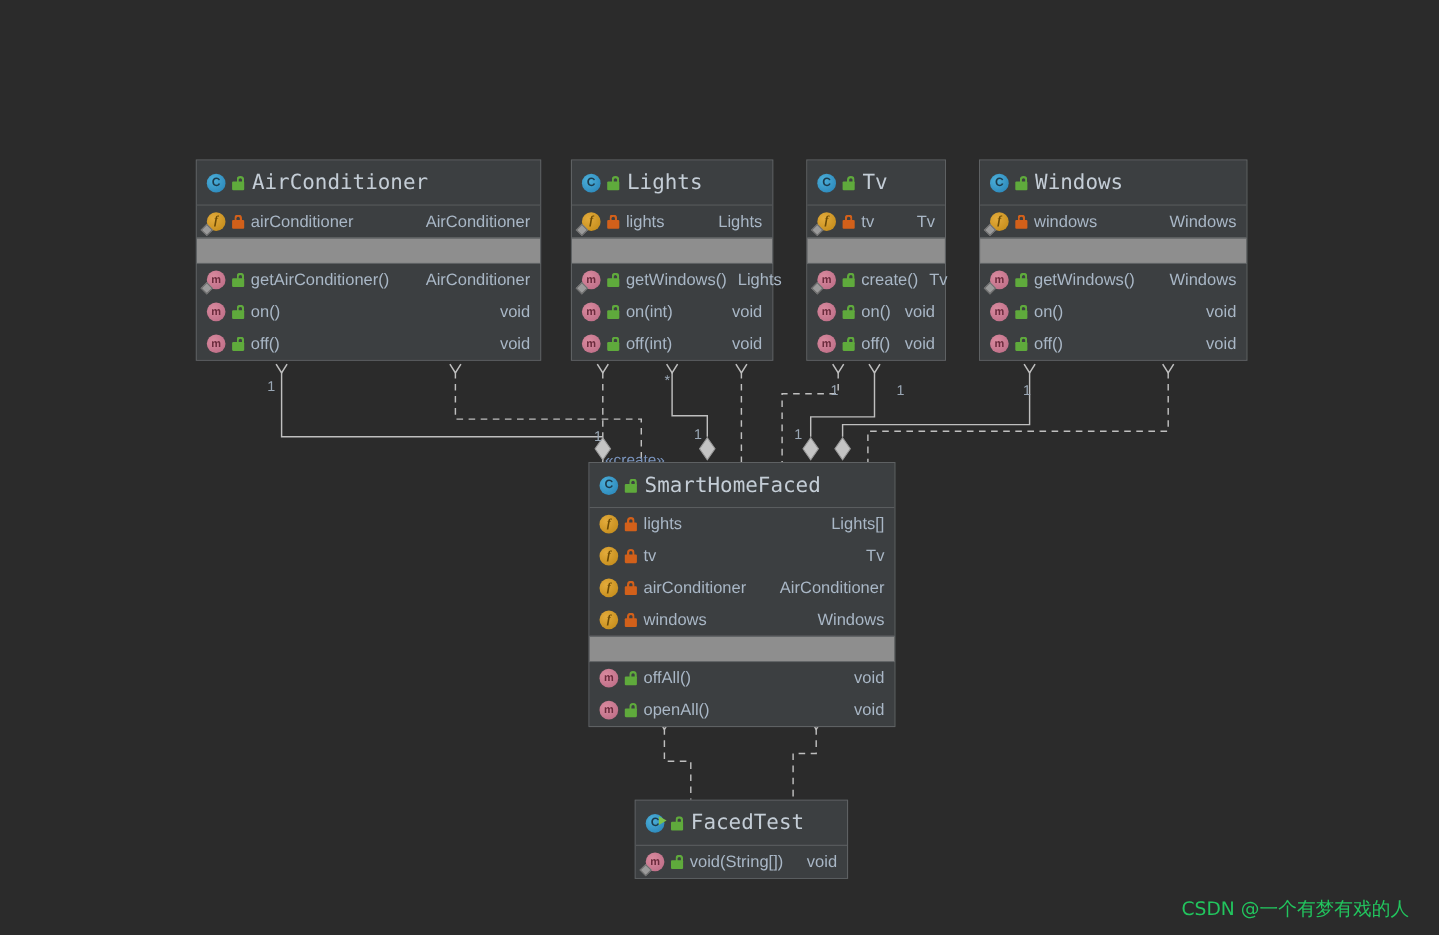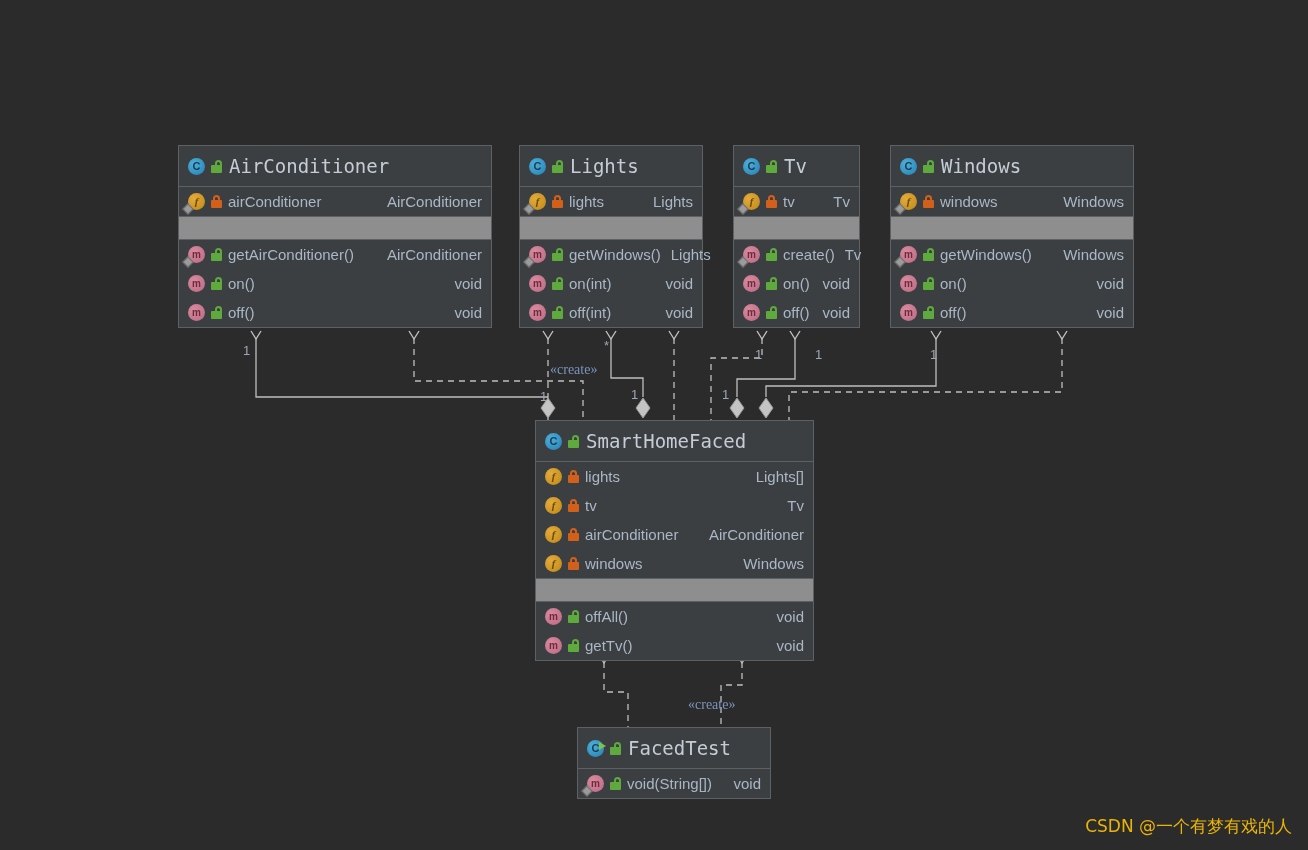--- a/index.html
+++ b/index.html
@@ -187,30 +187,31 @@
   .mult {
     position: absolute;
     font-size: 13px;
     color: #9aa7b5;
     font-family: "Liberation Sans", sans-serif;
   }
   .edge-label {
     position: absolute;
     font-size: 14px;
     color: #7a94bd;
-    font-family: Liberation Serif, serif;
+    font-family: Liberation Sans, sans-serif;
     white-space: nowrap;
+    margin-top: 48px;
   }
 
   #watermark {
     position: absolute;
-    right: 16px;
+    right: 27px;
     bottom: 12px;
     font-size: 17px;
-    color: #eab308;
+    color: #22c55e;
     font-family: "DejaVu Sans", sans-serif;
     white-space: nowrap;
   }
 </style>
 </head>
 <body>
 
 <div id="canvas">
 
   <svg id="edges" viewBox="0 0 1308 850" xmlns="http://www.w3.org/2000/svg">
@@ -528,21 +529,21 @@
             </span>
             <span class="m-name">offAll()</span>
             <span class="m-type">void</span>
           </div>
           <div class="member">
             <span class="icon ic-method">m</span>
             <span class="lock open">
               <span class="shackle"></span>
               <span class="body"></span>
             </span>
-            <span class="m-name">getTv()</span>
+            <span class="m-name">openAll()</span>
             <span class="m-type">void</span>
           </div>
         </div>
       </div>
       <div class="uml-class" style="left: 577px; top: 727px; width: 194px;">
         <div class="cls-header">
           <span class="icon ic-runclass">C</span>
           <span class="lock open">
             <span class="shackle"></span>
             <span class="body"></span>

